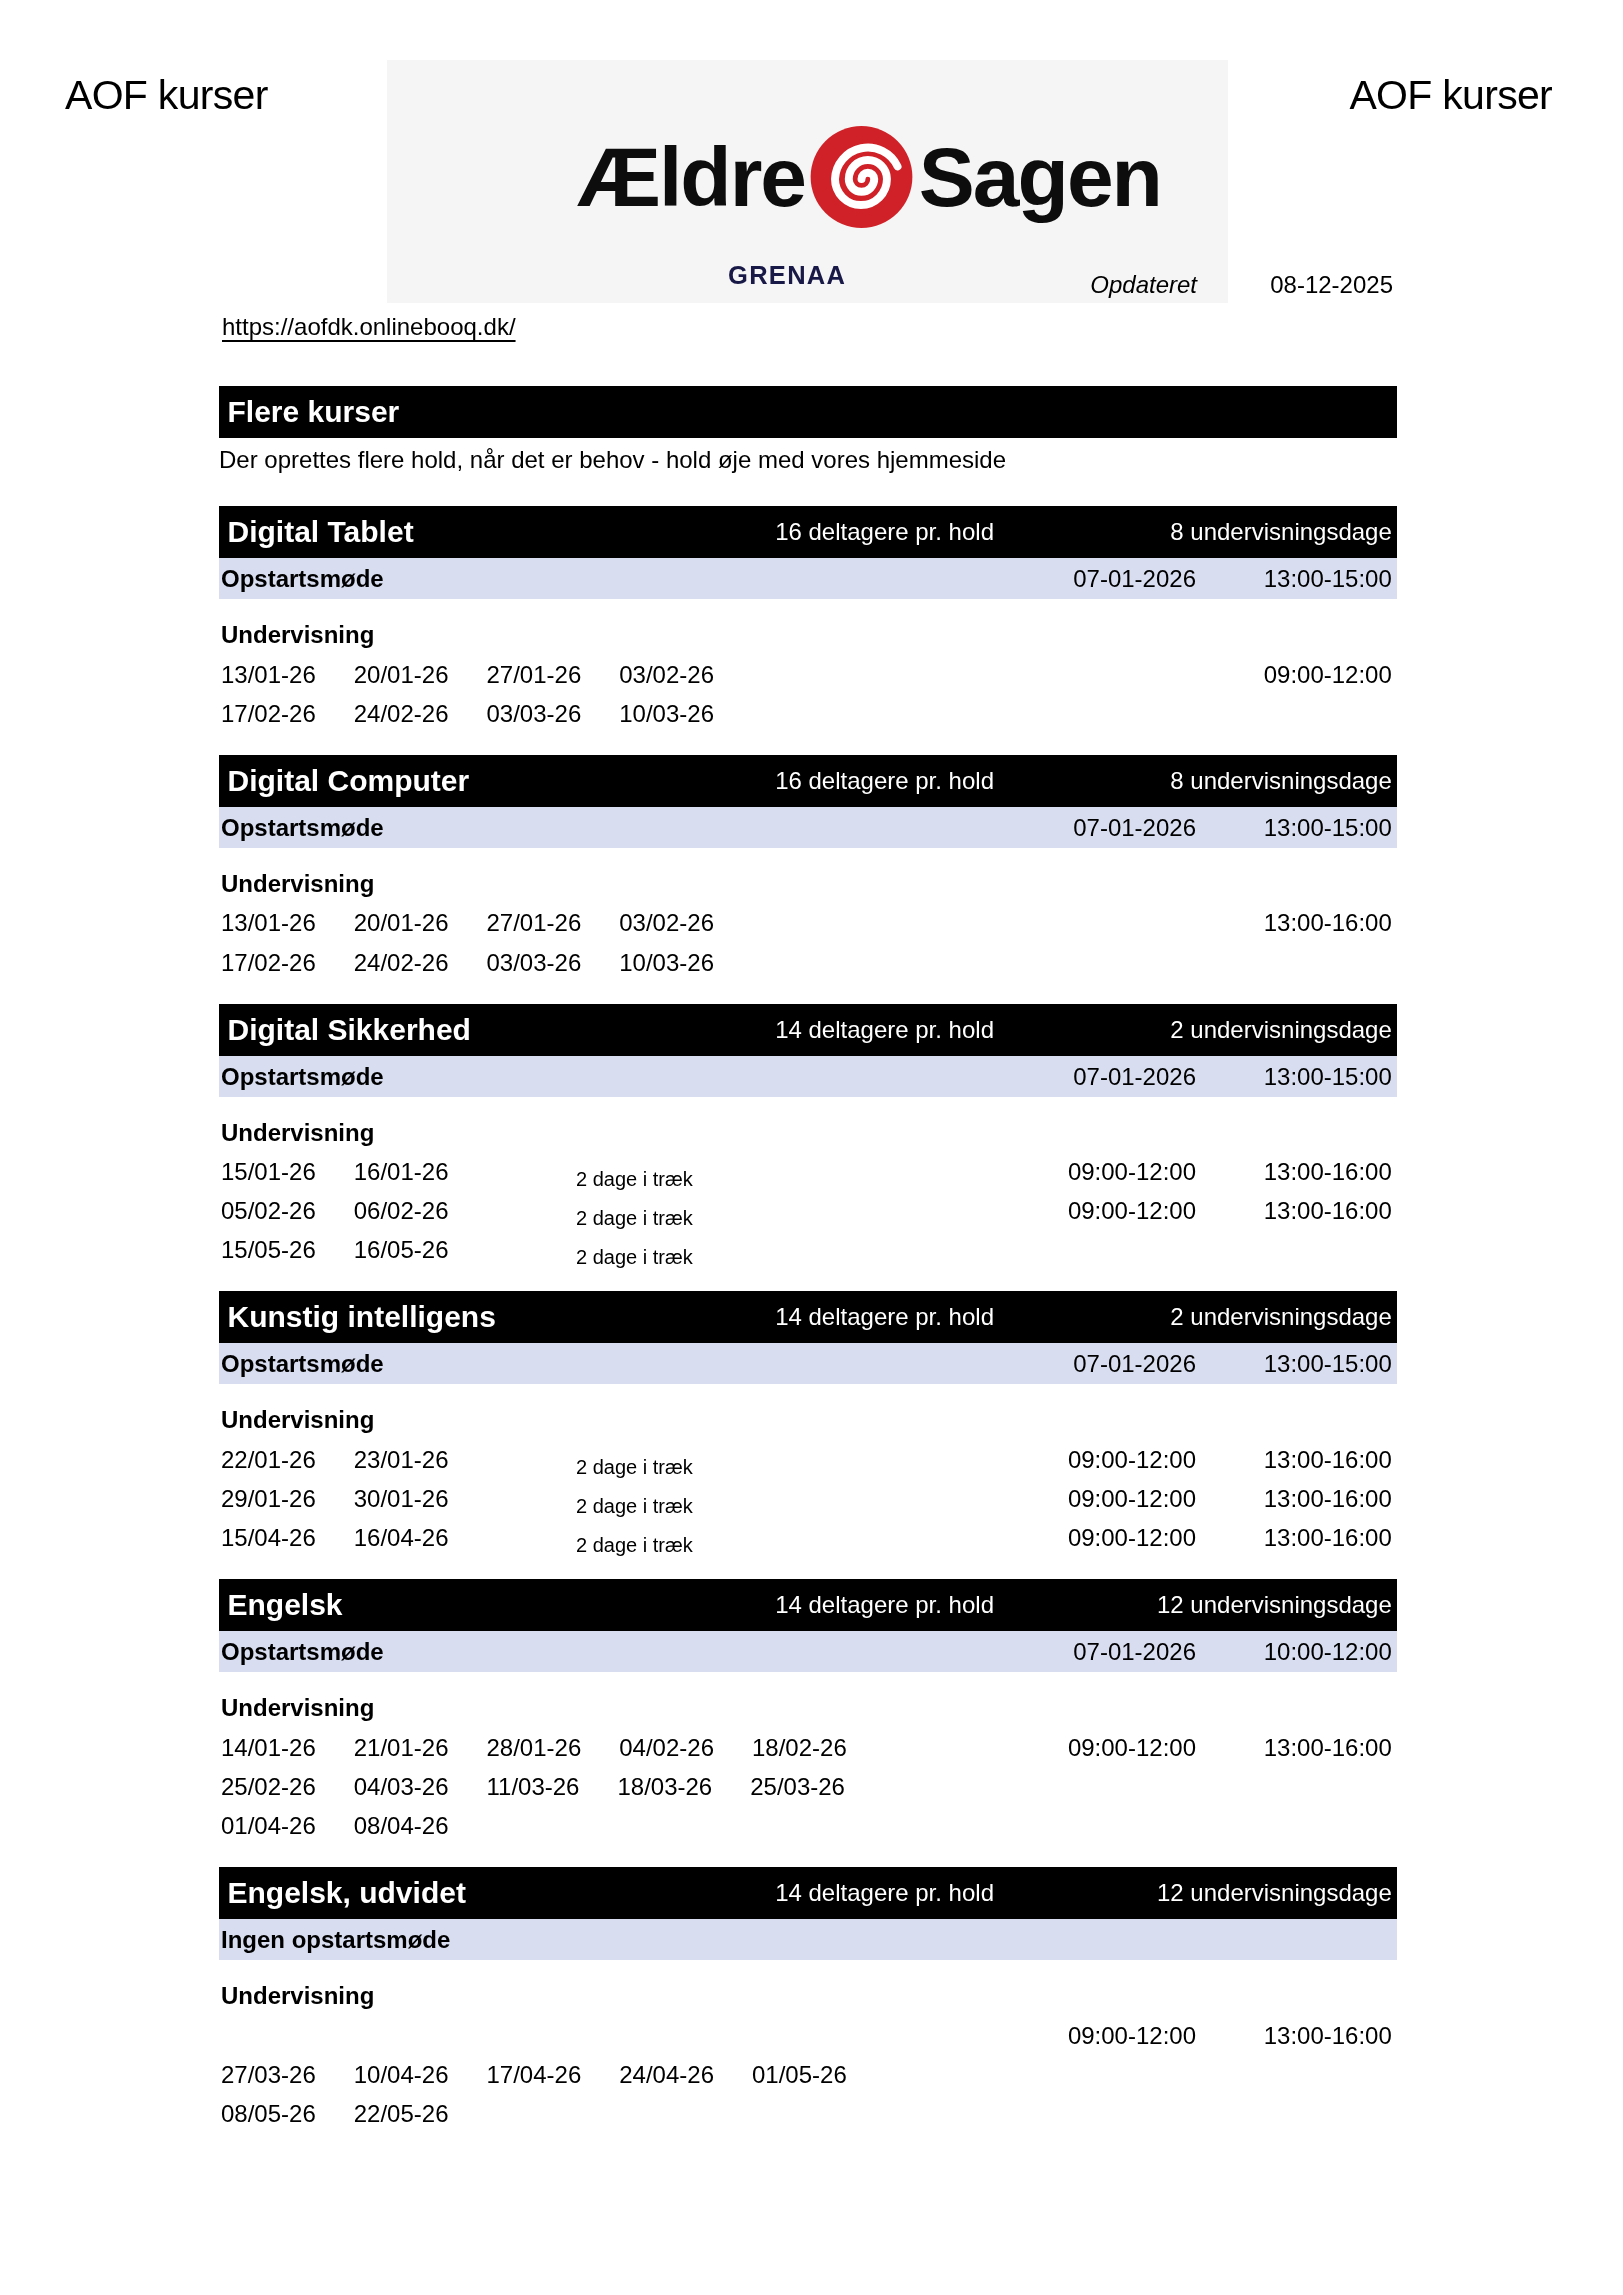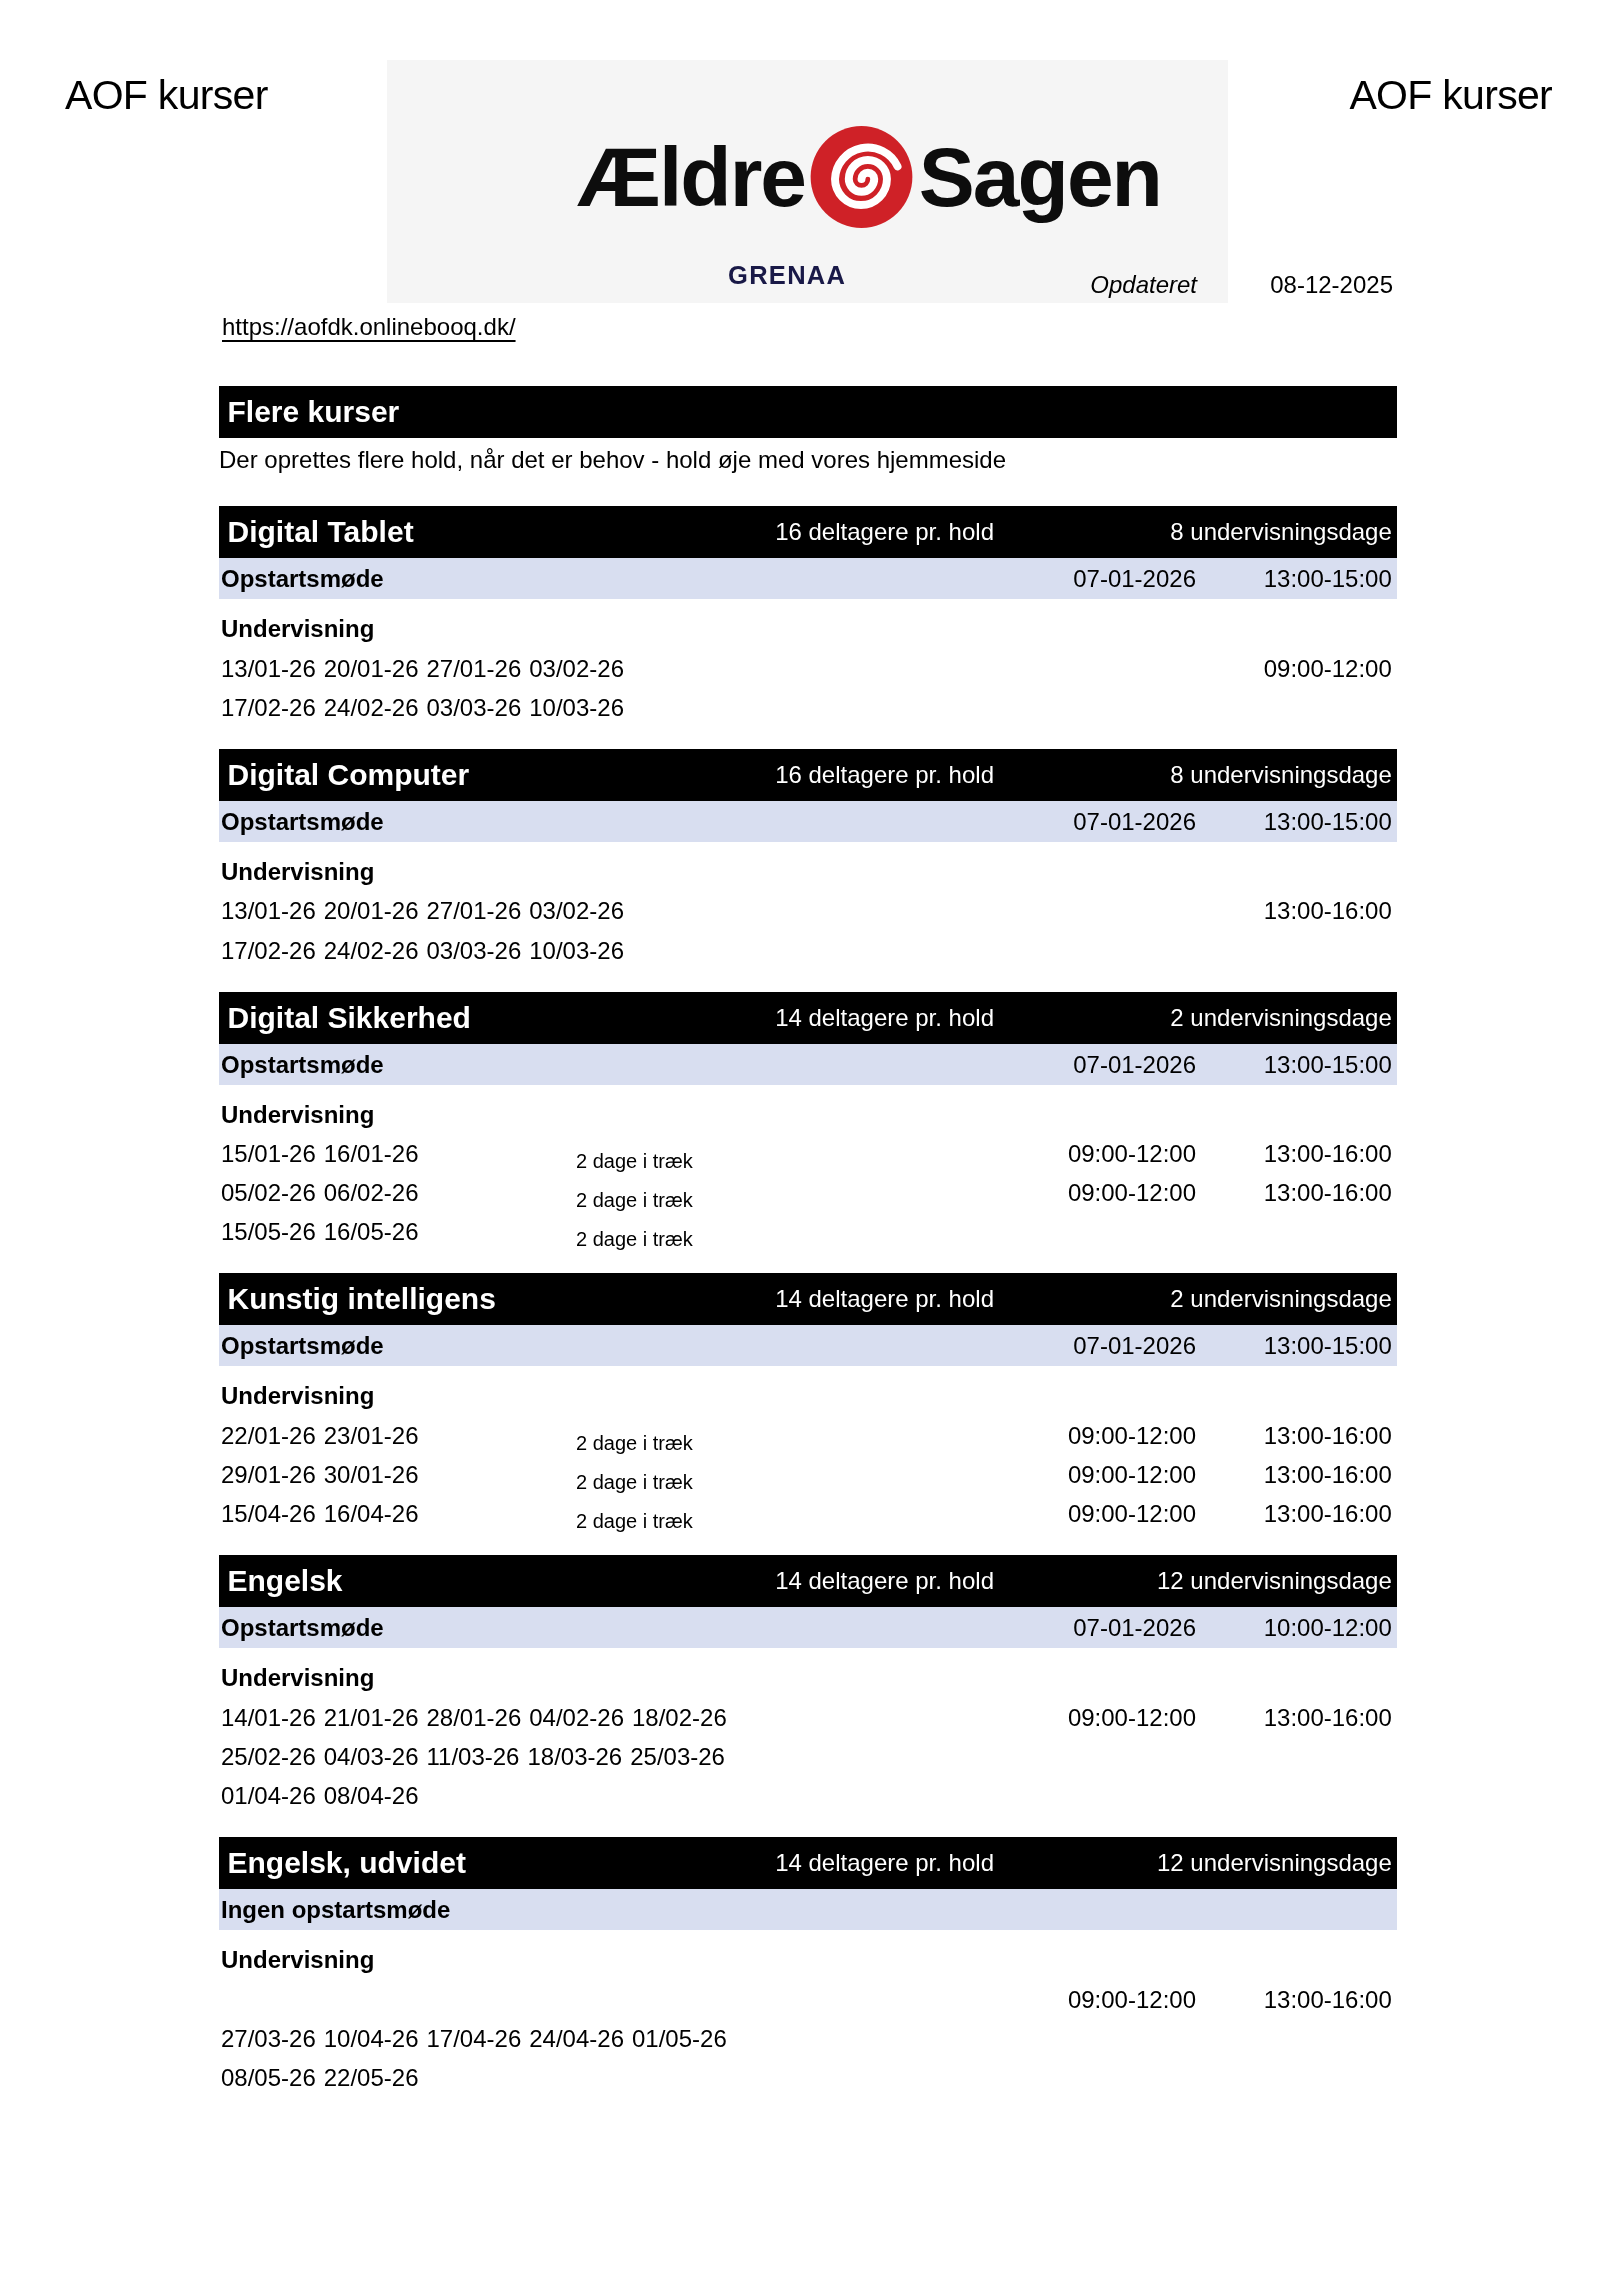--- a/index.html
+++ b/index.html
@@ -37,24 +37,24 @@
 
   .banner-note { margin-top:7.9px; height:33px; font-size:24px; }
 
   .section { margin-top:27.5px; }
   .start-row { position:relative; height:41px; line-height:41px; background:var(--row-hl,#d8def0);
                padding-left:2px; white-space:nowrap; }
   .start-row .start-label { font-size:24px; font-weight:700; }
   .cell-r3 { position:absolute; right:201px; top:0; font-size:24px; }
   .cell-r4 { position:absolute; right:5.2px;  top:0; font-size:24px; }
 
-  .teach { margin-top:16px; height:27.5px; line-height:27.5px; font-size:24px; font-weight:700; padding-left:2px; }
+  .teach { margin-top:22px; height:27.5px; line-height:27.5px; font-size:24px; font-weight:700; padding-left:2px; }
 
   .drow { position:relative; margin-top:11.8px; height:27.5px; line-height:27.5px; padding-left:2px; white-space:nowrap; }
-  .drow .dates { display:inline-flex; gap:8px; font-size:24px; }
+  .drow .dates { display:inline-flex; gap:38px; font-size:24px; }
   .drow .note { position:absolute; left:357px; top:8px; font-size:20px; }
 </style>
 </head>
 <body>
 
 <div class="page">
 
   <div class="title title-left">AOF kurser</div>
   <div class="title title-right">AOF kurser</div>
 

